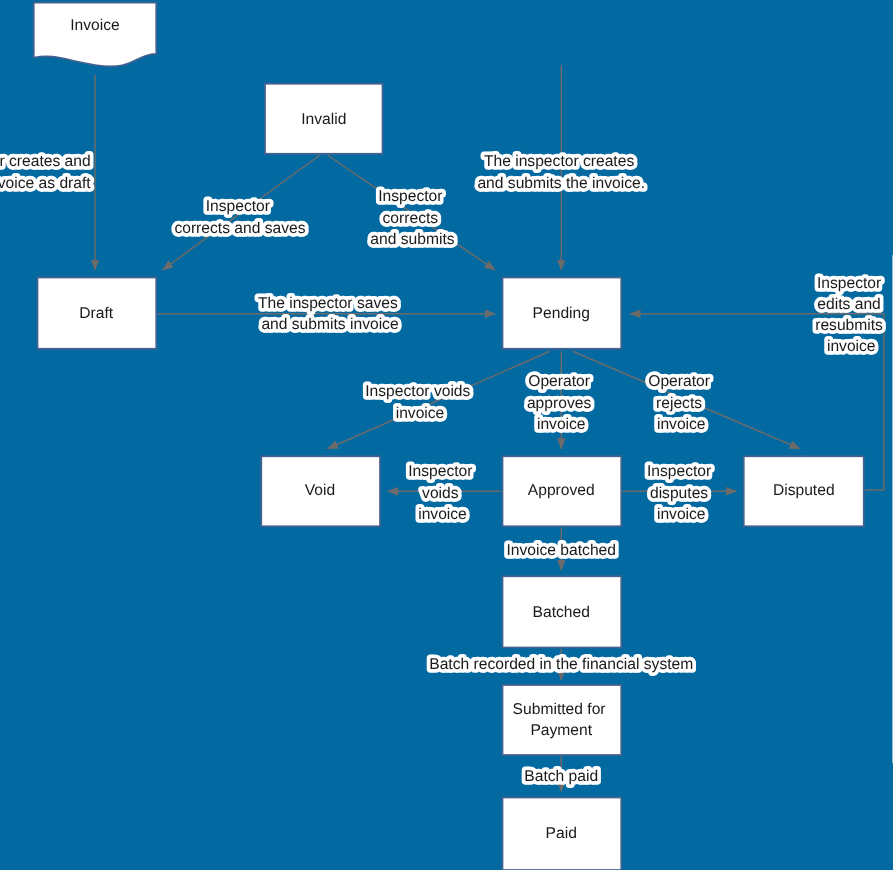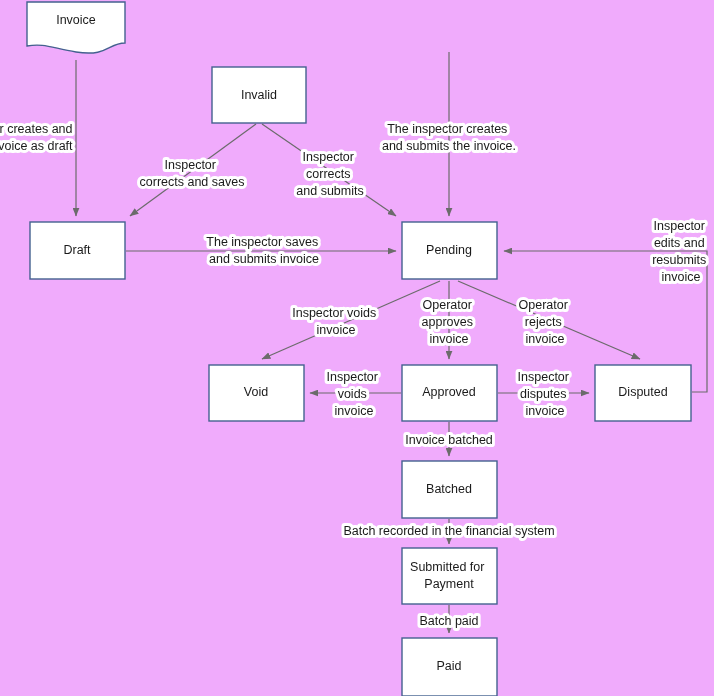--- a/index.html
+++ b/index.html
@@ -10,21 +10,21 @@
   body {
     width: 714px;
     height: 696px;
     overflow: hidden;
     font-family: "Liberation Sans", sans-serif;
   }
   #diagram-root {
     position: relative;
     width: 714px;
     height: 696px;
-    background: #f0abfc;
+    background: #0369a1;
   }
   svg#flow {
     display: block;
     width: 714px;
     height: 696px;
   }
   .node-shape {
     fill: #ffffff;
     stroke: #44618f;
     stroke-width: 1.4;

